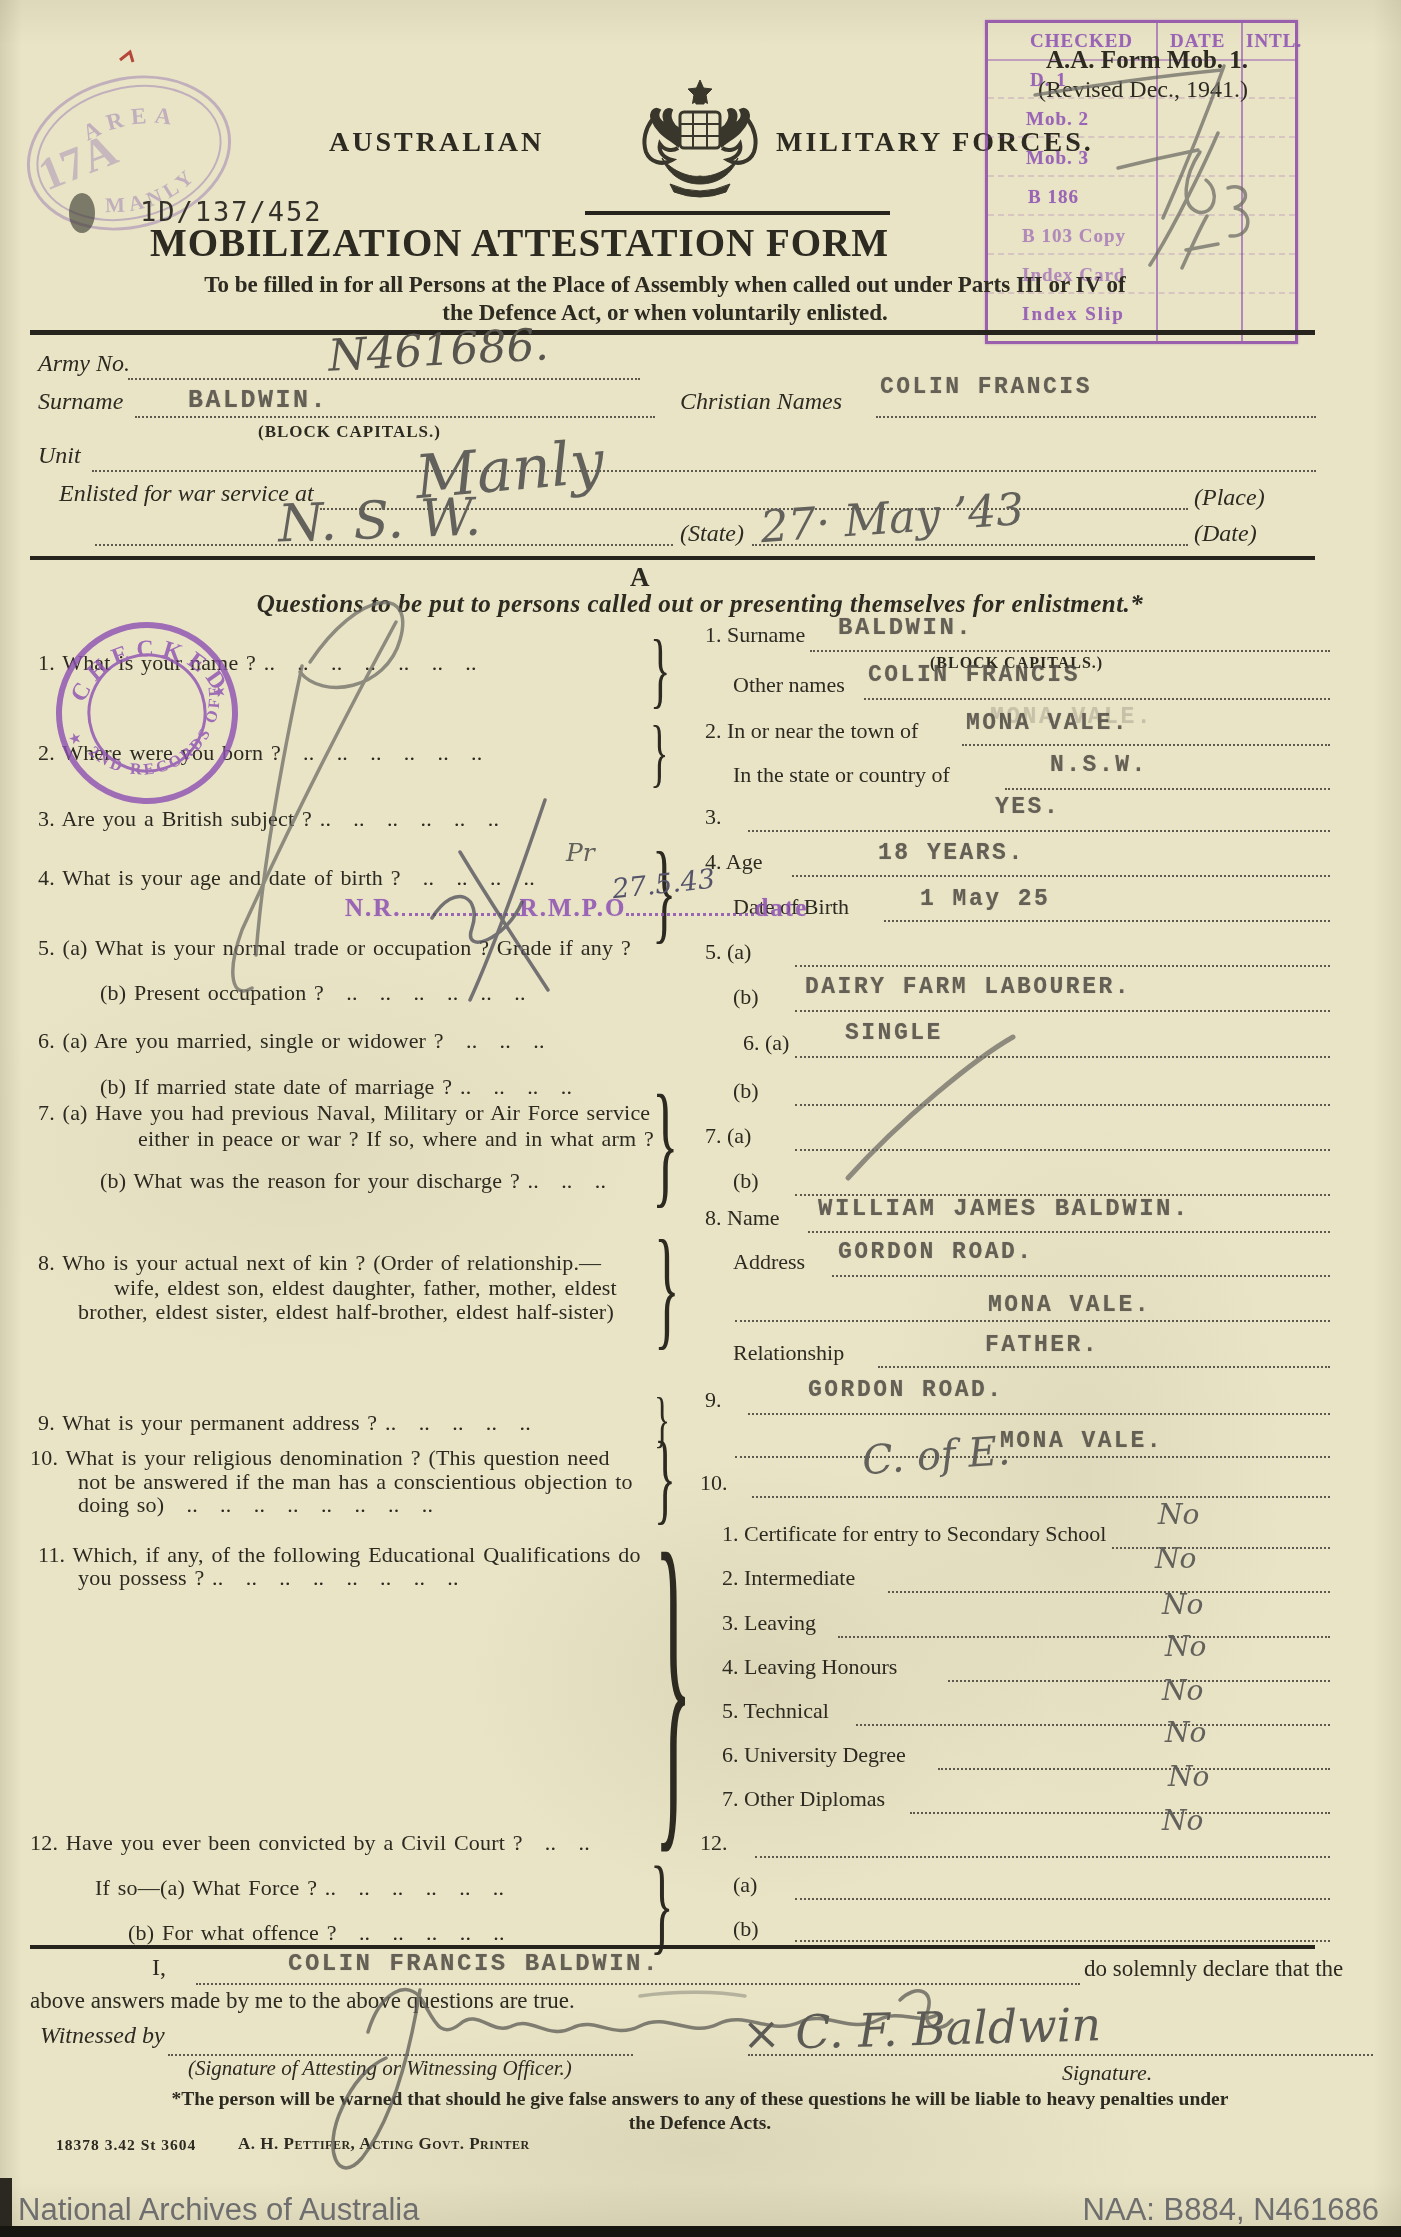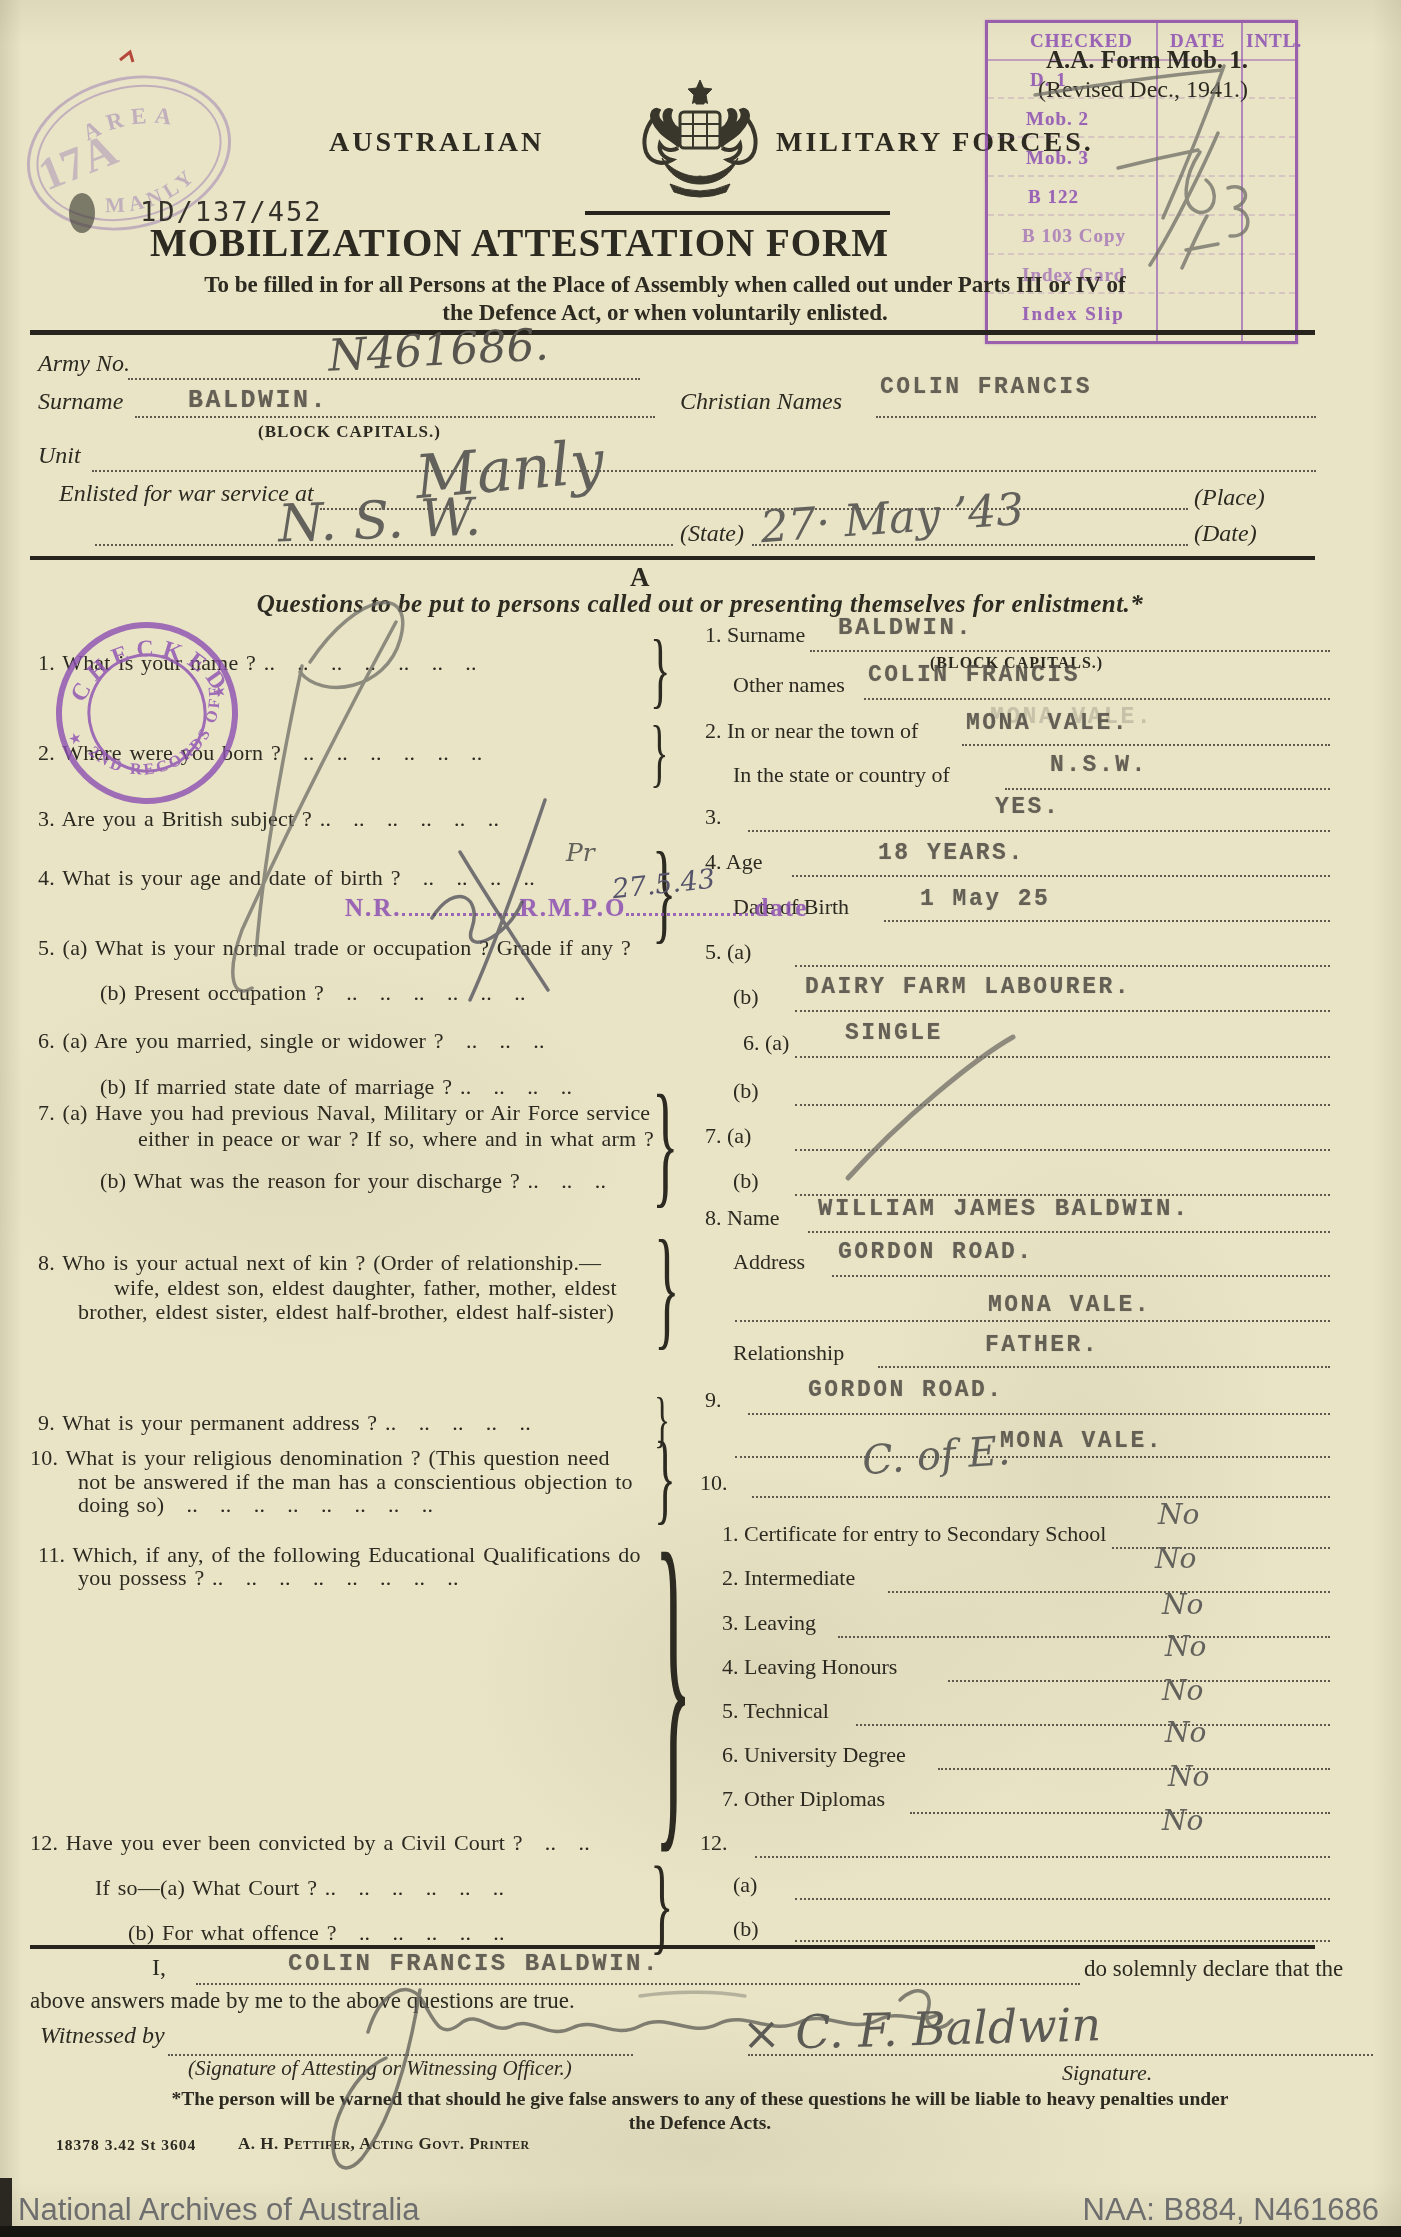--- a/index.html
+++ b/index.html
@@ -96,21 +96,21 @@
     <div class="pline" style="left:0;top:152px;width:307px;opacity:.45;border-bottom-style:dashed;"></div>
     <div class="pline" style="left:0;top:191px;width:307px;opacity:.45;border-bottom-style:dashed;"></div>
     <div class="pline" style="left:0;top:230px;width:307px;opacity:.45;border-bottom-style:dashed;"></div>
     <div class="pline" style="left:0;top:269px;width:307px;opacity:.45;border-bottom-style:dashed;"></div>
     <div class="plabel" style="left:42px;top:7px;">CHECKED</div>
     <div class="plabel" style="left:182px;top:7px;">DATE</div>
     <div class="plabel" style="left:258px;top:7px;">INTL.</div>
     <div class="plabel" style="left:42px;top:46px;">D. 1</div>
     <div class="plabel" style="left:38px;top:85px;">Mob. 2</div>
     <div class="plabel" style="left:38px;top:124px;">Mob. 3</div>
-    <div class="plabel" style="left:40px;top:163px;">B 122</div>
+    <div class="plabel" style="left:40px;top:163px;">B 186</div>
     <div class="plabel" style="left:34px;top:202px;opacity:.6;">B 103 Copy</div>
     <div class="plabel" style="left:34px;top:241px;opacity:.6;">Index Card</div>
     <div class="plabel" style="left:34px;top:280px;letter-spacing:2px;">Index Slip</div>
   </div>
   <div class="abs b" style="left:1046px;top:46px;font-size:25px;z-index:3;">A.A. Form Mob. 1.</div>
   <div class="abs" style="left:1038px;top:76px;font-size:24px;z-index:3;">(Revised Dec., 1941.)</div>
 
   <div class="abs b" style="left:40px;top:272px;width:1250px;text-align:center;font-size:23px;z-index:3;">To be filled in for all Persons at the Place of Assembly when called out under Parts III or IV of</div>
   <div class="abs b" style="left:150px;top:220px;font-size:39px;letter-spacing:1px;">MOBILIZATION ATTESTATION FORM</div>
   <div class="abs b" style="left:40px;top:300px;width:1250px;text-align:center;font-size:23px;z-index:3;">the Defence Act, or when voluntarily enlisted.</div>
@@ -183,21 +183,21 @@
   <div class="abs q" style="left:38px;top:1250px;">8. Who is your actual next of kin ?  (Order of relationship.—</div>
   <div class="abs q" style="left:78px;top:1275px;margin-left:36px;">wife, eldest son, eldest daughter, father, mother, eldest</div>
   <div class="abs q" style="left:78px;top:1299px;">brother, eldest sister, eldest half-brother, eldest half-sister)</div>
   <div class="abs q" style="left:38px;top:1410px;">9. What is your permanent address ? .. .. .. .. ..</div>
   <div class="abs q" style="left:30px;top:1445px;">10. What is your religious denomination ?  (This question need</div>
   <div class="abs q" style="left:78px;top:1469px;">not be answered if the man has a conscientious objection to</div>
   <div class="abs q" style="left:78px;top:1492px;">doing so) .. .. .. .. .. .. .. ..</div>
   <div class="abs q" style="left:38px;top:1542px;">11. Which, if any, of the following Educational Qualifications do</div>
   <div class="abs q" style="left:78px;top:1565px;">you possess ? .. .. .. .. .. .. .. ..</div>
   <div class="abs q" style="left:30px;top:1830px;">12. Have you ever been convicted by a Civil Court ? .. ..</div>
-  <div class="abs q" style="left:95px;top:1875px;">If so—(a) What Court ? .. .. .. .. .. ..</div>
+  <div class="abs q" style="left:95px;top:1875px;">If so—(a) What Force ? .. .. .. .. .. ..</div>
   <div class="abs q" style="left:128px;top:1920px;">(b) For what offence ? .. .. .. .. ..</div>
 
   <div class="brace" style="left:650px;top:636px;font-size:85px;transform:scale(.5,1);"></div>
   <div class="brace" style="left:650px;top:722px;font-size:77px;transform:scale(.5,1);"></div>
   <div class="brace" style="left:652px;top:848px;font-size:112px;transform:scale(.45,1);"></div>
   <div class="brace" style="left:652px;top:1090px;font-size:138px;transform:scale(.4,1);"></div>
   <div class="brace" style="left:654px;top:1236px;font-size:133px;transform:scale(.4,1);"></div>
   <div class="brace" style="left:654px;top:1396px;font-size:61px;transform:scale(.55,1);"></div>
   <div class="brace" style="left:654px;top:1438px;font-size:101px;transform:scale(.45,1);"></div>
   <div class="brace" style="left:654px;top:1540px;font-size:362px;transform:scale(.22,1);"></div>

